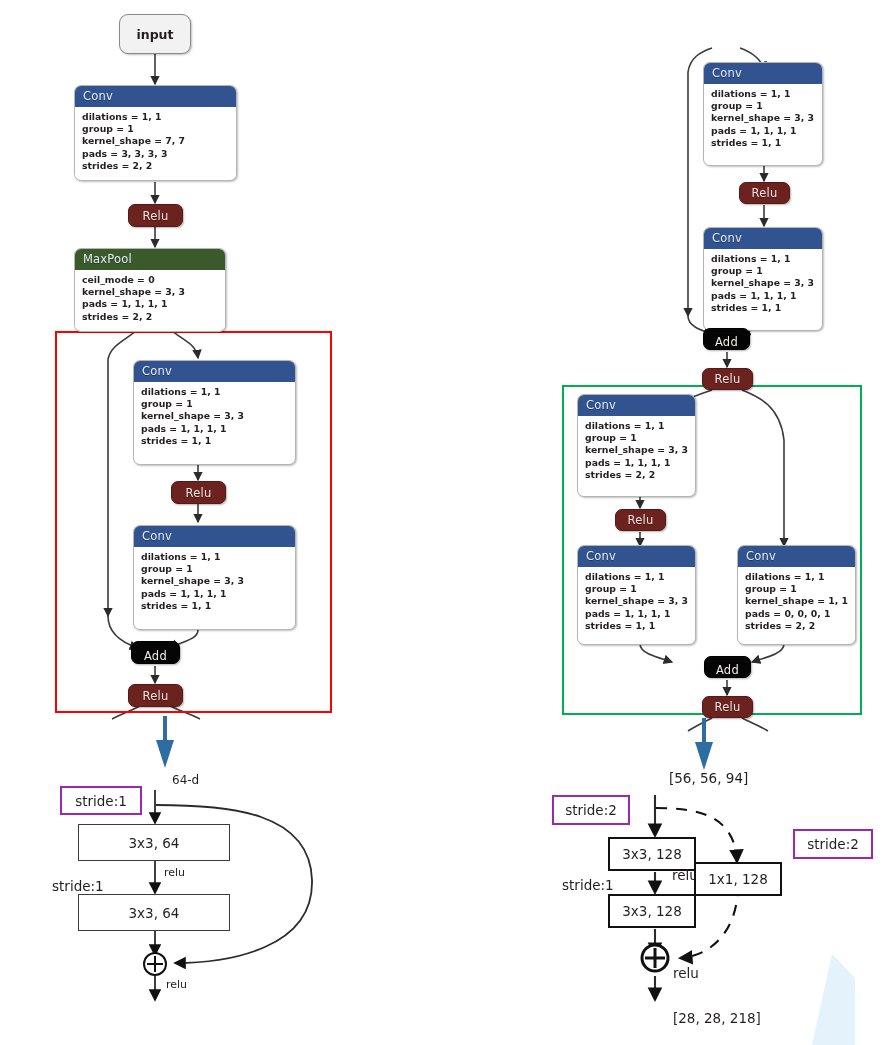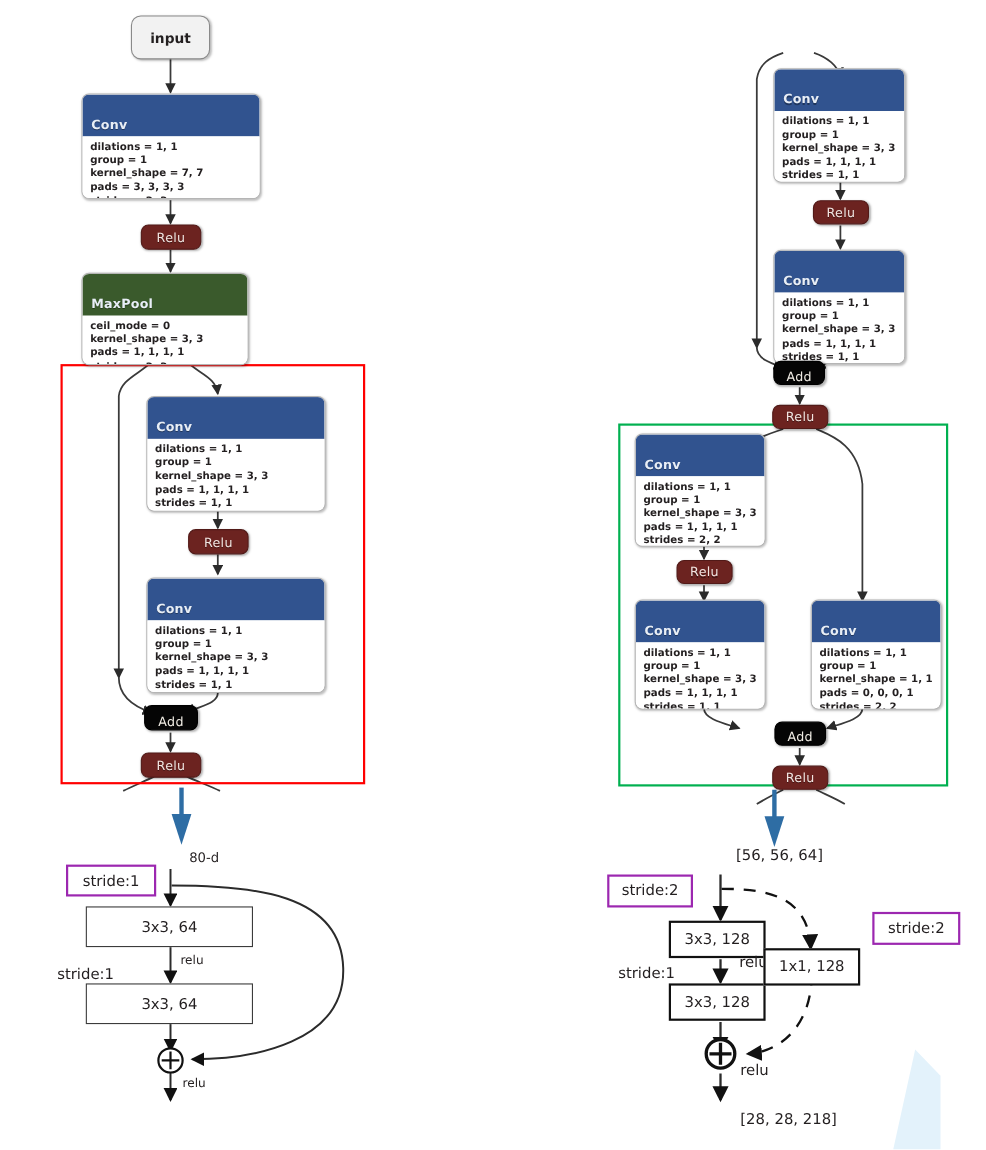--- a/index.html
+++ b/index.html
@@ -15,23 +15,23 @@
     position:absolute;
     box-sizing:border-box;
     background:#ffffff;
     border:1px solid #b5b5b5;
     border-radius:7px;
     box-shadow:1px 1px 2px rgba(0,0,0,0.25);
     overflow:hidden;
   }
   .node .hdr{
     font-size:11.5px;
-    font-weight:700;
+    font-weight:400;
     color:#e8eef6;
-    padding:20px 8px 4px 8px;
+    padding:3px 8px 4px 8px;
     letter-spacing:0.2px;
     text-shadow:0 1px 0 rgba(0,0,0,.35);
   }
   .node.conv .hdr{background:#31538f;}
   .node.maxpool .hdr{background:#3a5a2c;}
   .node .body{
     padding:4px 7px 5px 7px;
     background:#ffffff;
   }
   .node .body div{
@@ -341,35 +341,35 @@
   </div>
 
   <div class="pill add" style="left:704px;top:656px;width:47px;height:22px;">
     <span>Add</span>
   </div>
 
   <div class="pill relu" style="left:702px;top:696px;width:51px;height:22px;">
     <span>Relu</span>
   </div>
 
-  <div class="lbl" style="left:172px;top:773px;font-size:12px;">80-d</div>
+  <div class="lbl" style="left:172px;top:773px;font-size:12px;">64-d</div>
 
   <div class="stride-tag" style="left:60px;top:786px;width:82px;height:29px;">stride:1</div>
 
   <div class="rbox" style="left:78px;top:824px;width:152px;height:37px;">3x3, 64</div>
 
   <div class="lbl small" style="left:164px;top:866px;">relu</div>
 
   <div class="lbl" style="left:52px;top:878px;">stride:1</div>
 
   <div class="rbox" style="left:78px;top:894px;width:152px;height:37px;">3x3, 64</div>
 
   <div class="lbl small" style="left:166px;top:978px;">relu</div>
 
-  <div class="lbl" style="left:669px;top:770px;">[56, 56, 64]</div>
+  <div class="lbl" style="left:669px;top:770px;">[56, 56, 94]</div>
 
   <div class="stride-tag" style="left:552px;top:795px;width:78px;height:30px;">stride:2</div>
 
   <div class="stride-tag" style="left:793px;top:829px;width:80px;height:30px;">stride:2</div>
 
   <div class="rbox thick" style="left:608px;top:837px;width:88px;height:34px;">3x3, 128</div>
 
   <div class="lbl" style="left:672px;top:867px;">relu</div>
 
   <div class="lbl" style="left:562px;top:877px;">stride:1</div>

